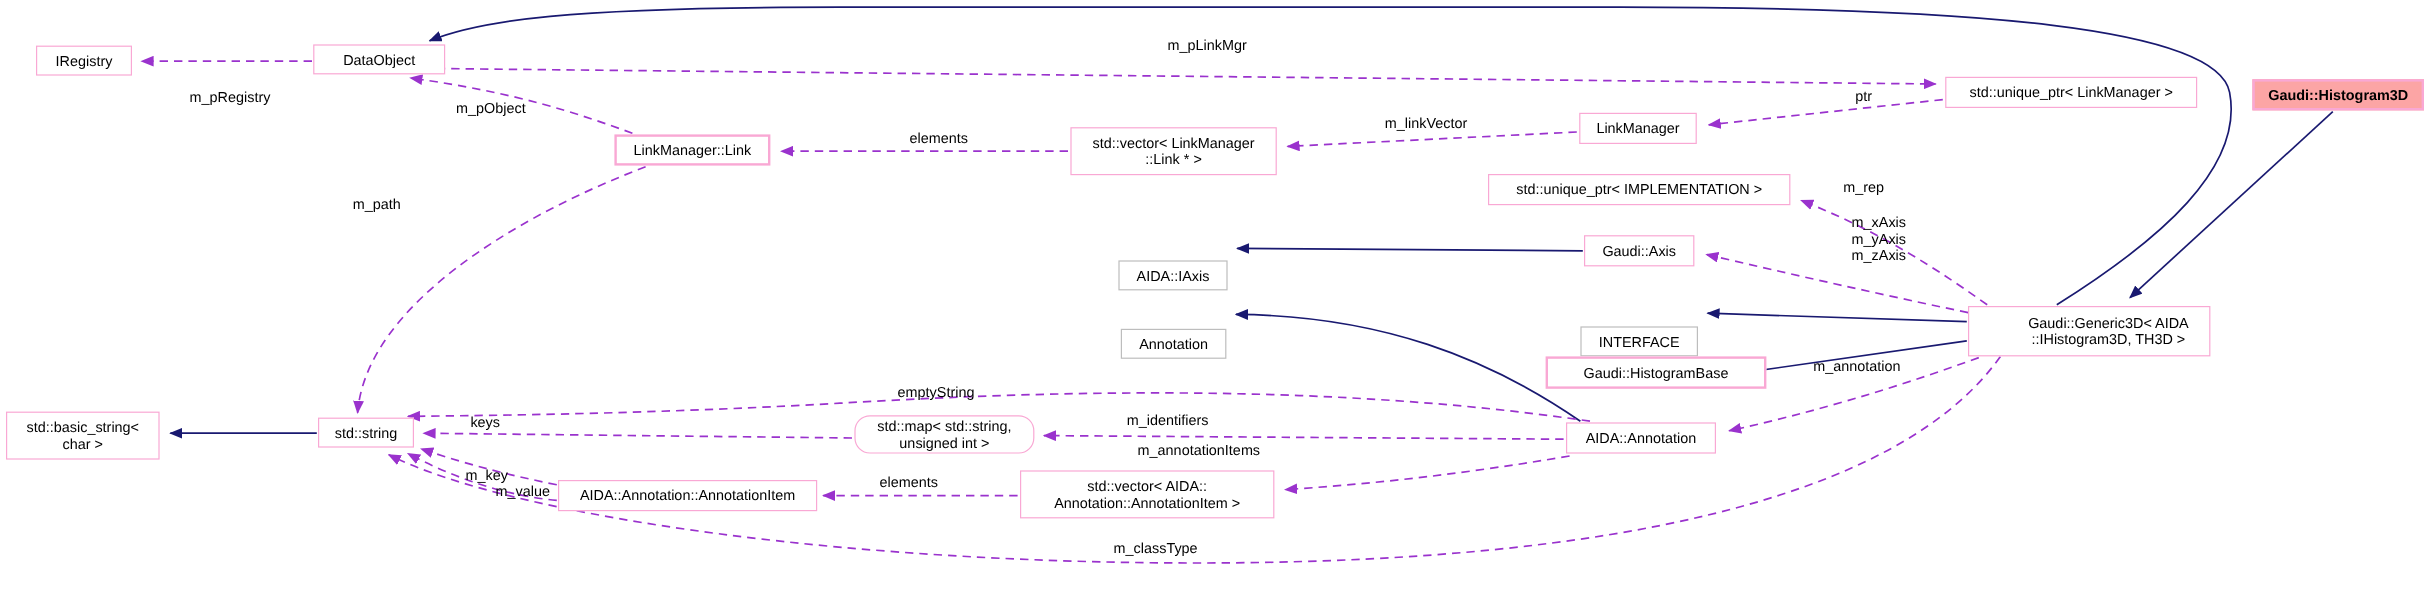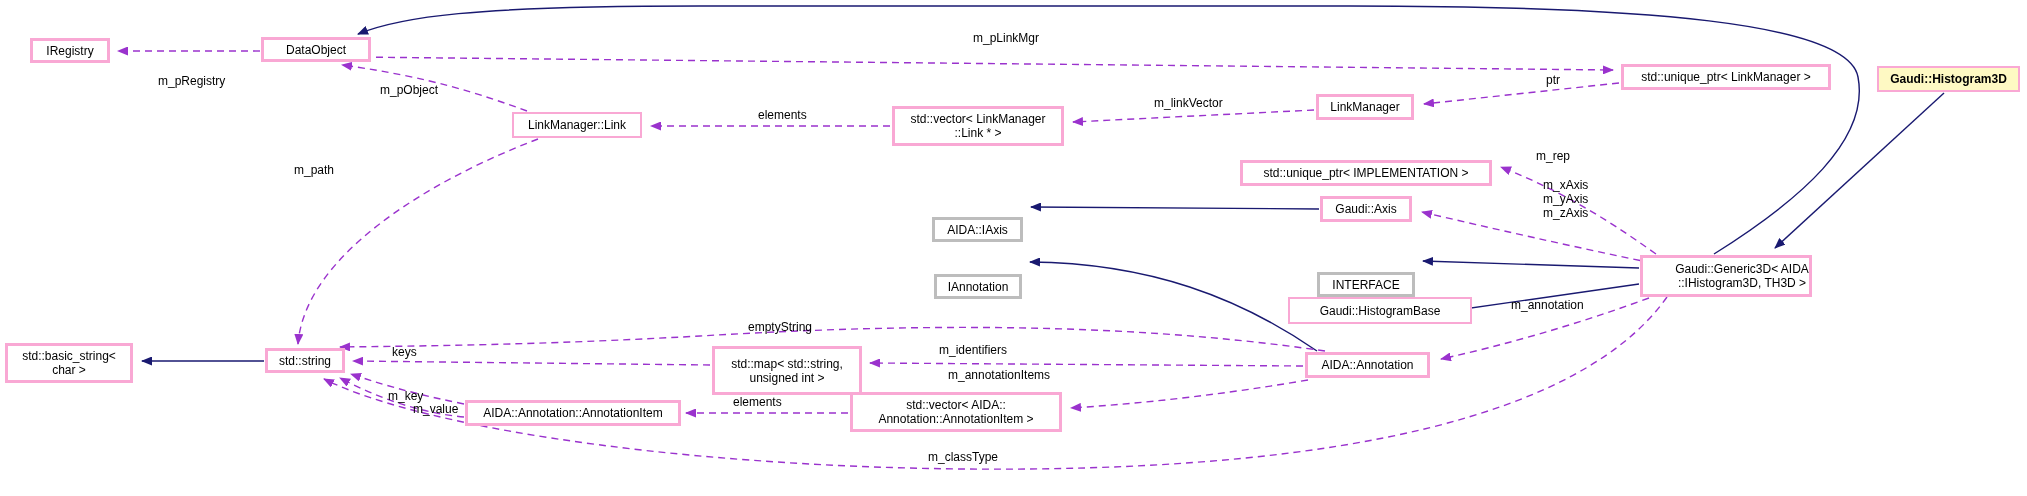--- a/index.html
+++ b/index.html
@@ -3,26 +3,26 @@
 <meta charset="utf-8">
 <style>
   html,body{margin:0;padding:0;background:#ffffff;}
   #canvas{
     position:relative;width:2027px;height:496px;background:#ffffff;
     font-family:"Liberation Sans",sans-serif;overflow:hidden;
   }
   #edges{position:absolute;left:0;top:0;width:2027px;height:496px;}
   .node{
     position:absolute;display:flex;align-items:center;justify-content:center;
-    background:#ffffff;border:3px solid #f9a8d4;color:#000000;
+    background:#ffffff;border:1px solid #f9a8d4;color:#000000;
     font-size:12px;line-height:14px;text-align:center;white-space:pre-line;
     box-sizing:border-box;cursor:pointer;
   }
   .node.bold{border-width:2px;}
-  .node.focal{background:#fef9c3;border-width:2px;font-weight:bold;}
+  .node.focal{background:#fca5a5;border-width:2px;font-weight:bold;}
   .node.ext{border-color:#bdbdbd;margin-top:24px;}
   .elabel{
     position:absolute;font-size:12px;line-height:14px;color:#000000;
     white-space:pre-line;pointer-events:none;
   }
 </style>
 </head>
 <body>
 
 <div id="canvas">
@@ -70,32 +70,32 @@
   </svg>
 
   <div class="node" style="left:30px;top:38px;width:80px;height:25px;">IRegistry</div>
   <div class="node" style="left:261px;top:37px;width:110px;height:25px;">DataObject</div>
   <div class="node bold" style="left:512px;top:112px;width:130px;height:26px;">LinkManager::Link</div>
   <div class="node" style="left:892px;top:106px;width:172px;height:40px;">std::vector&lt; LinkManager
 ::Link * &gt;</div>
   <div class="node" style="left:1316px;top:94px;width:98px;height:26px;">LinkManager</div>
   <div class="node" style="left:1621px;top:64px;width:210px;height:26px;">std::unique_ptr&lt; LinkManager &gt;</div>
   <div class="node focal" style="left:1877px;top:66px;width:143px;height:26px;">Gaudi::Histogram3D</div>
-  <div class="node" style="left:1240px;top:145px;width:252px;height:26px;margin-top:15px;">std::unique_ptr&lt; IMPLEMENTATION &gt;</div>
+  <div class="node" style="left:1240px;top:145px;width:252px;height:26px;">std::unique_ptr&lt; IMPLEMENTATION &gt;</div>
   <div class="node ext" style="left:932px;top:193px;width:91px;height:25px;">AIDA::IAxis</div>
   <div class="node" style="left:1320px;top:196px;width:92px;height:26px;">Gaudi::Axis</div>
-  <div class="node ext" style="left:934px;top:250px;width:88px;height:25px;">IAnnotation</div>
+  <div class="node ext" style="left:934px;top:250px;width:88px;height:25px;">Annotation</div>
   <div class="node ext" style="left:1317px;top:248px;width:98px;height:25px;">INTERFACE</div>
   <div class="node bold" style="left:1288px;top:297px;width:184px;height:27px;">Gaudi::HistogramBase</div>
-  <div class="node" style="left:1640px;top:255px;width:172px;height:42px;padding-left:32px;">Gaudi::Generic3D&lt; AIDA
+  <div class="node" style="left:1640px;top:255px;width:202px;height:42px;padding-left:32px;">Gaudi::Generic3D&lt; AIDA
 ::IHistogram3D, TH3D &gt;</div>
   <div class="node" style="left:5px;top:343px;width:128px;height:40px;">std::basic_string&lt;
 char &gt;</div>
   <div class="node" style="left:265px;top:348px;width:80px;height:25px;">std::string</div>
-  <div class="node" style="left:712px;top:346px;width:150px;height:49px;">std::map&lt; std::string,
+  <div class="node" style="left:712px;top:346px;width:150px;height:32px;border-radius:13px;">std::map&lt; std::string,
 unsigned int &gt;</div>
   <div class="node" style="left:1305px;top:352px;width:125px;height:26px;">AIDA::Annotation</div>
   <div class="node" style="left:465px;top:400px;width:216px;height:26px;">AIDA::Annotation::AnnotationItem</div>
   <div class="node" style="left:850px;top:392px;width:212px;height:40px;">std::vector&lt; AIDA::
 Annotation::AnnotationItem &gt;</div>
 
   <div class="elabel" style="left:158px;top:38px;margin-top:36px;">m_pRegistry</div>
   <div class="elabel" style="left:941px;top:31px;padding-left:32px;">m_pLinkMgr</div>
   <div class="elabel" style="left:380px;top:83px;">m_pObject</div>
   <div class="elabel" style="left:758px;top:108px;">elements</div>

